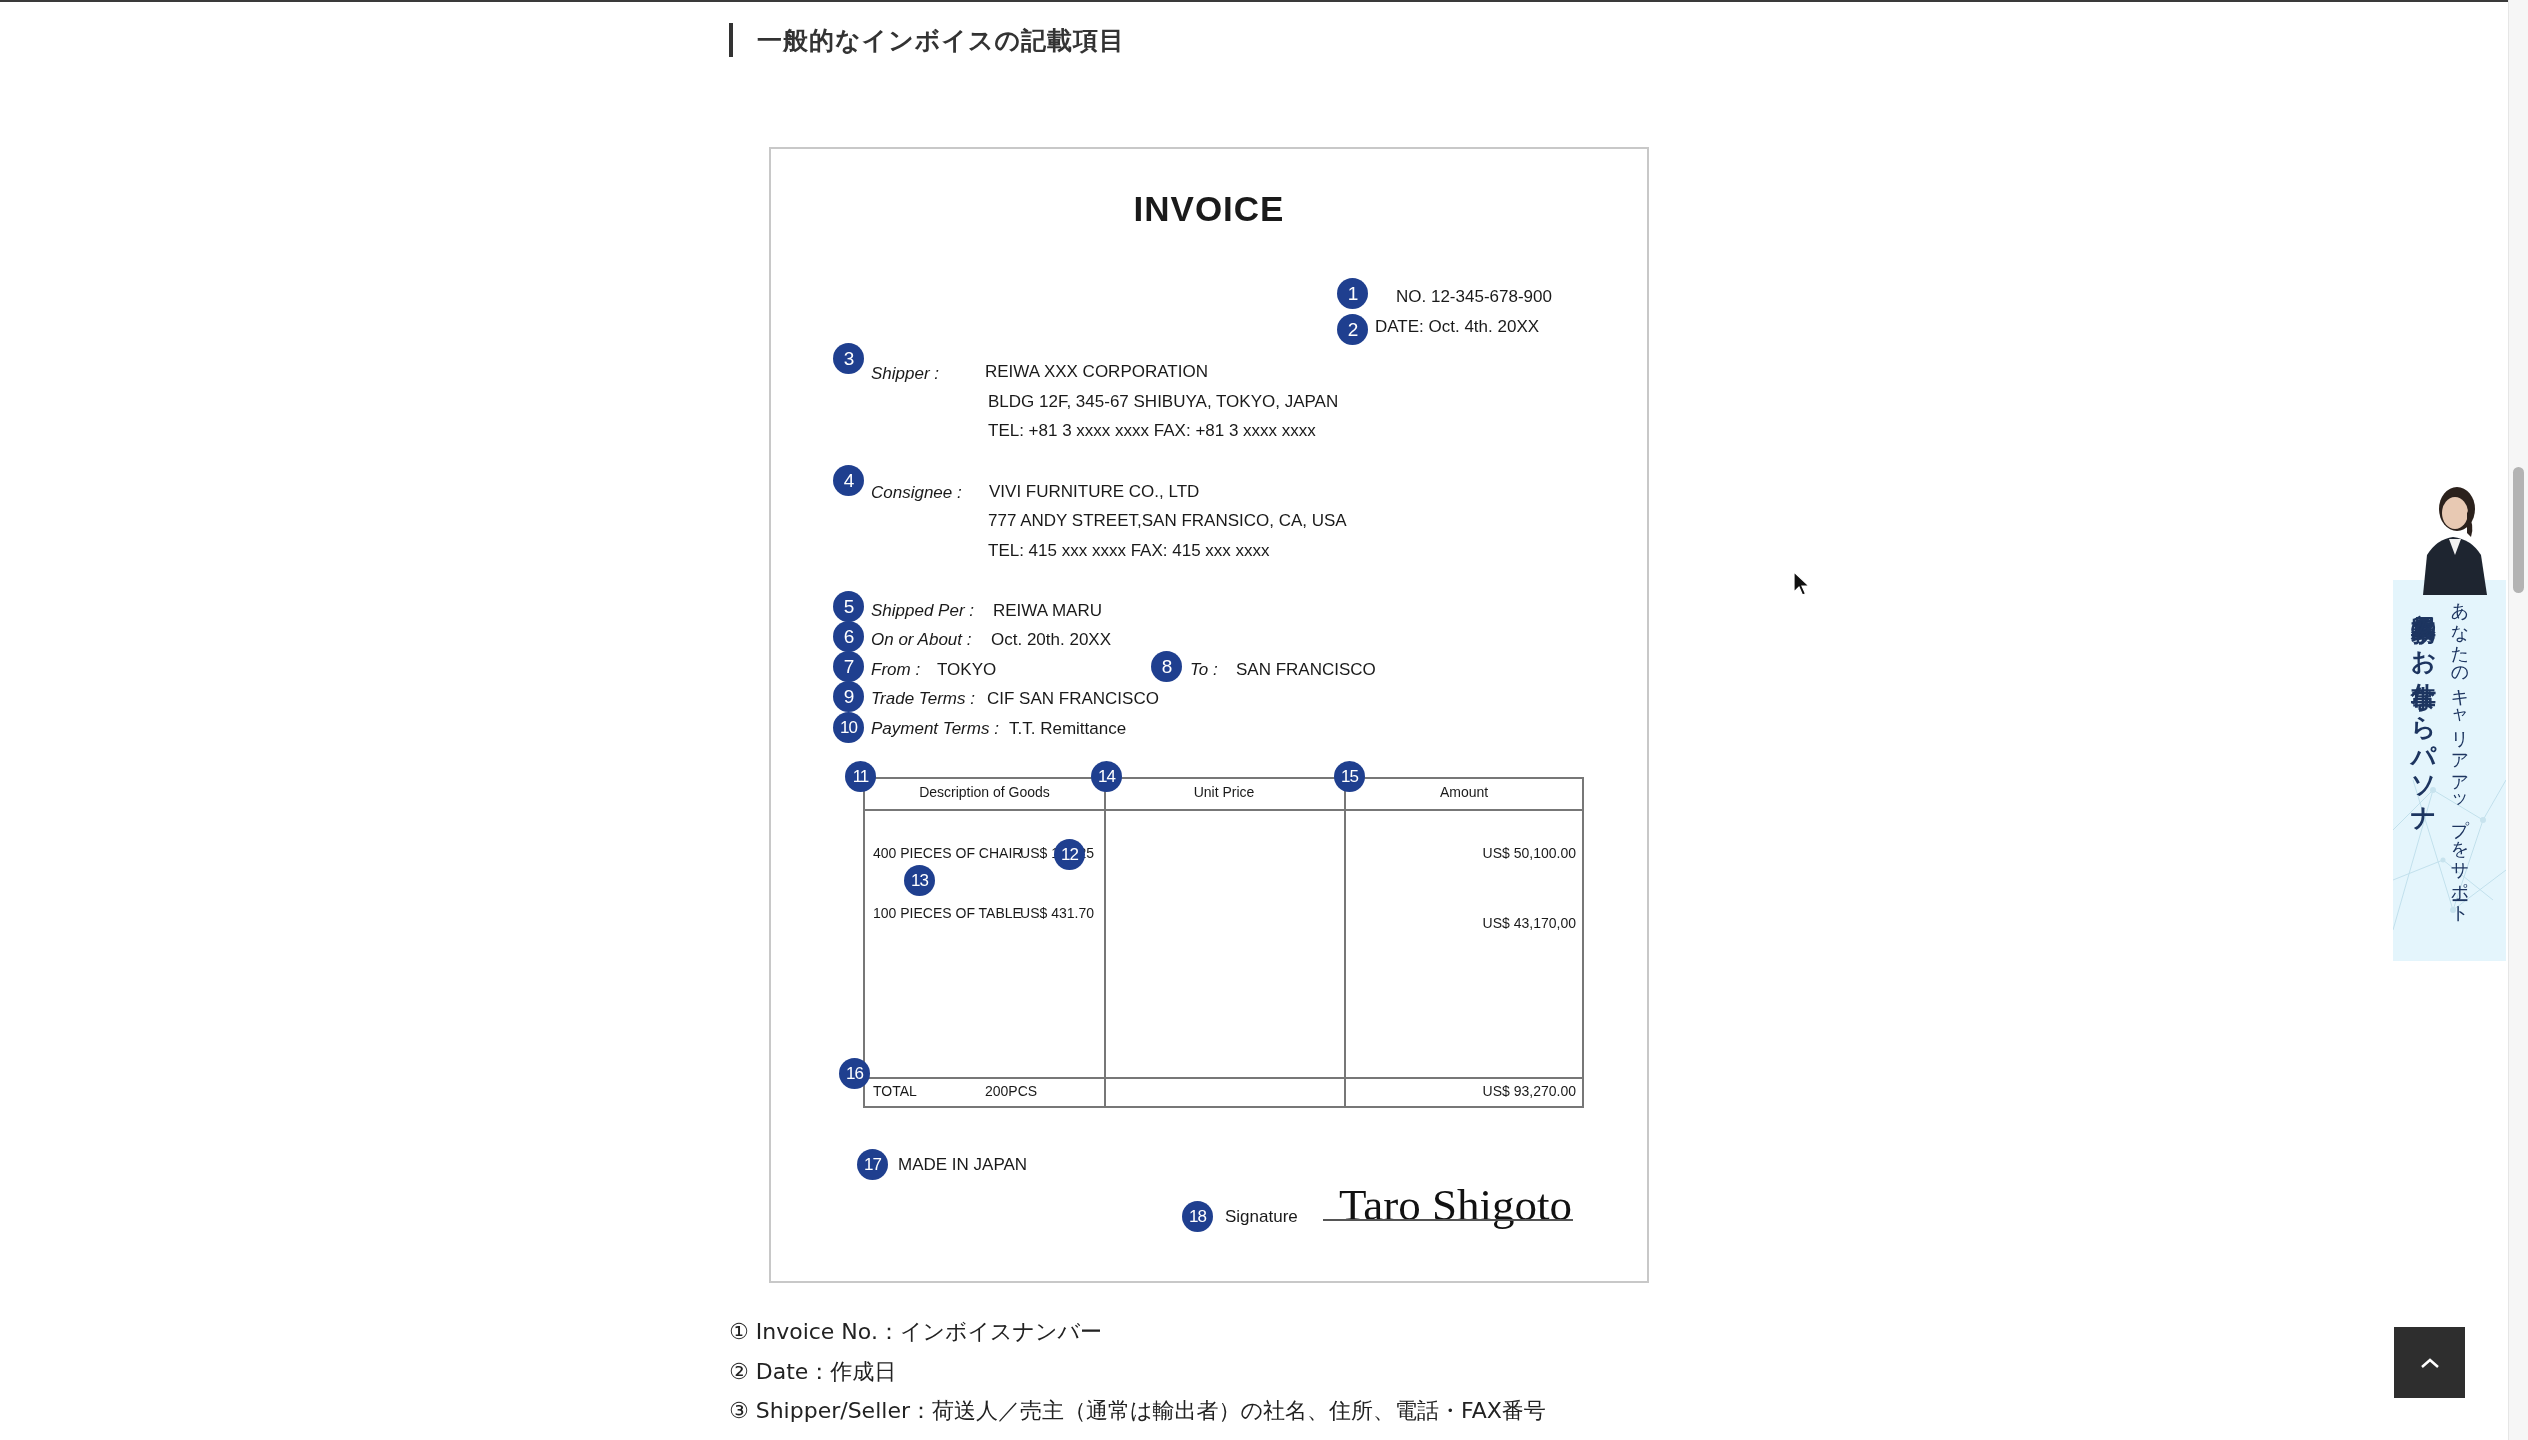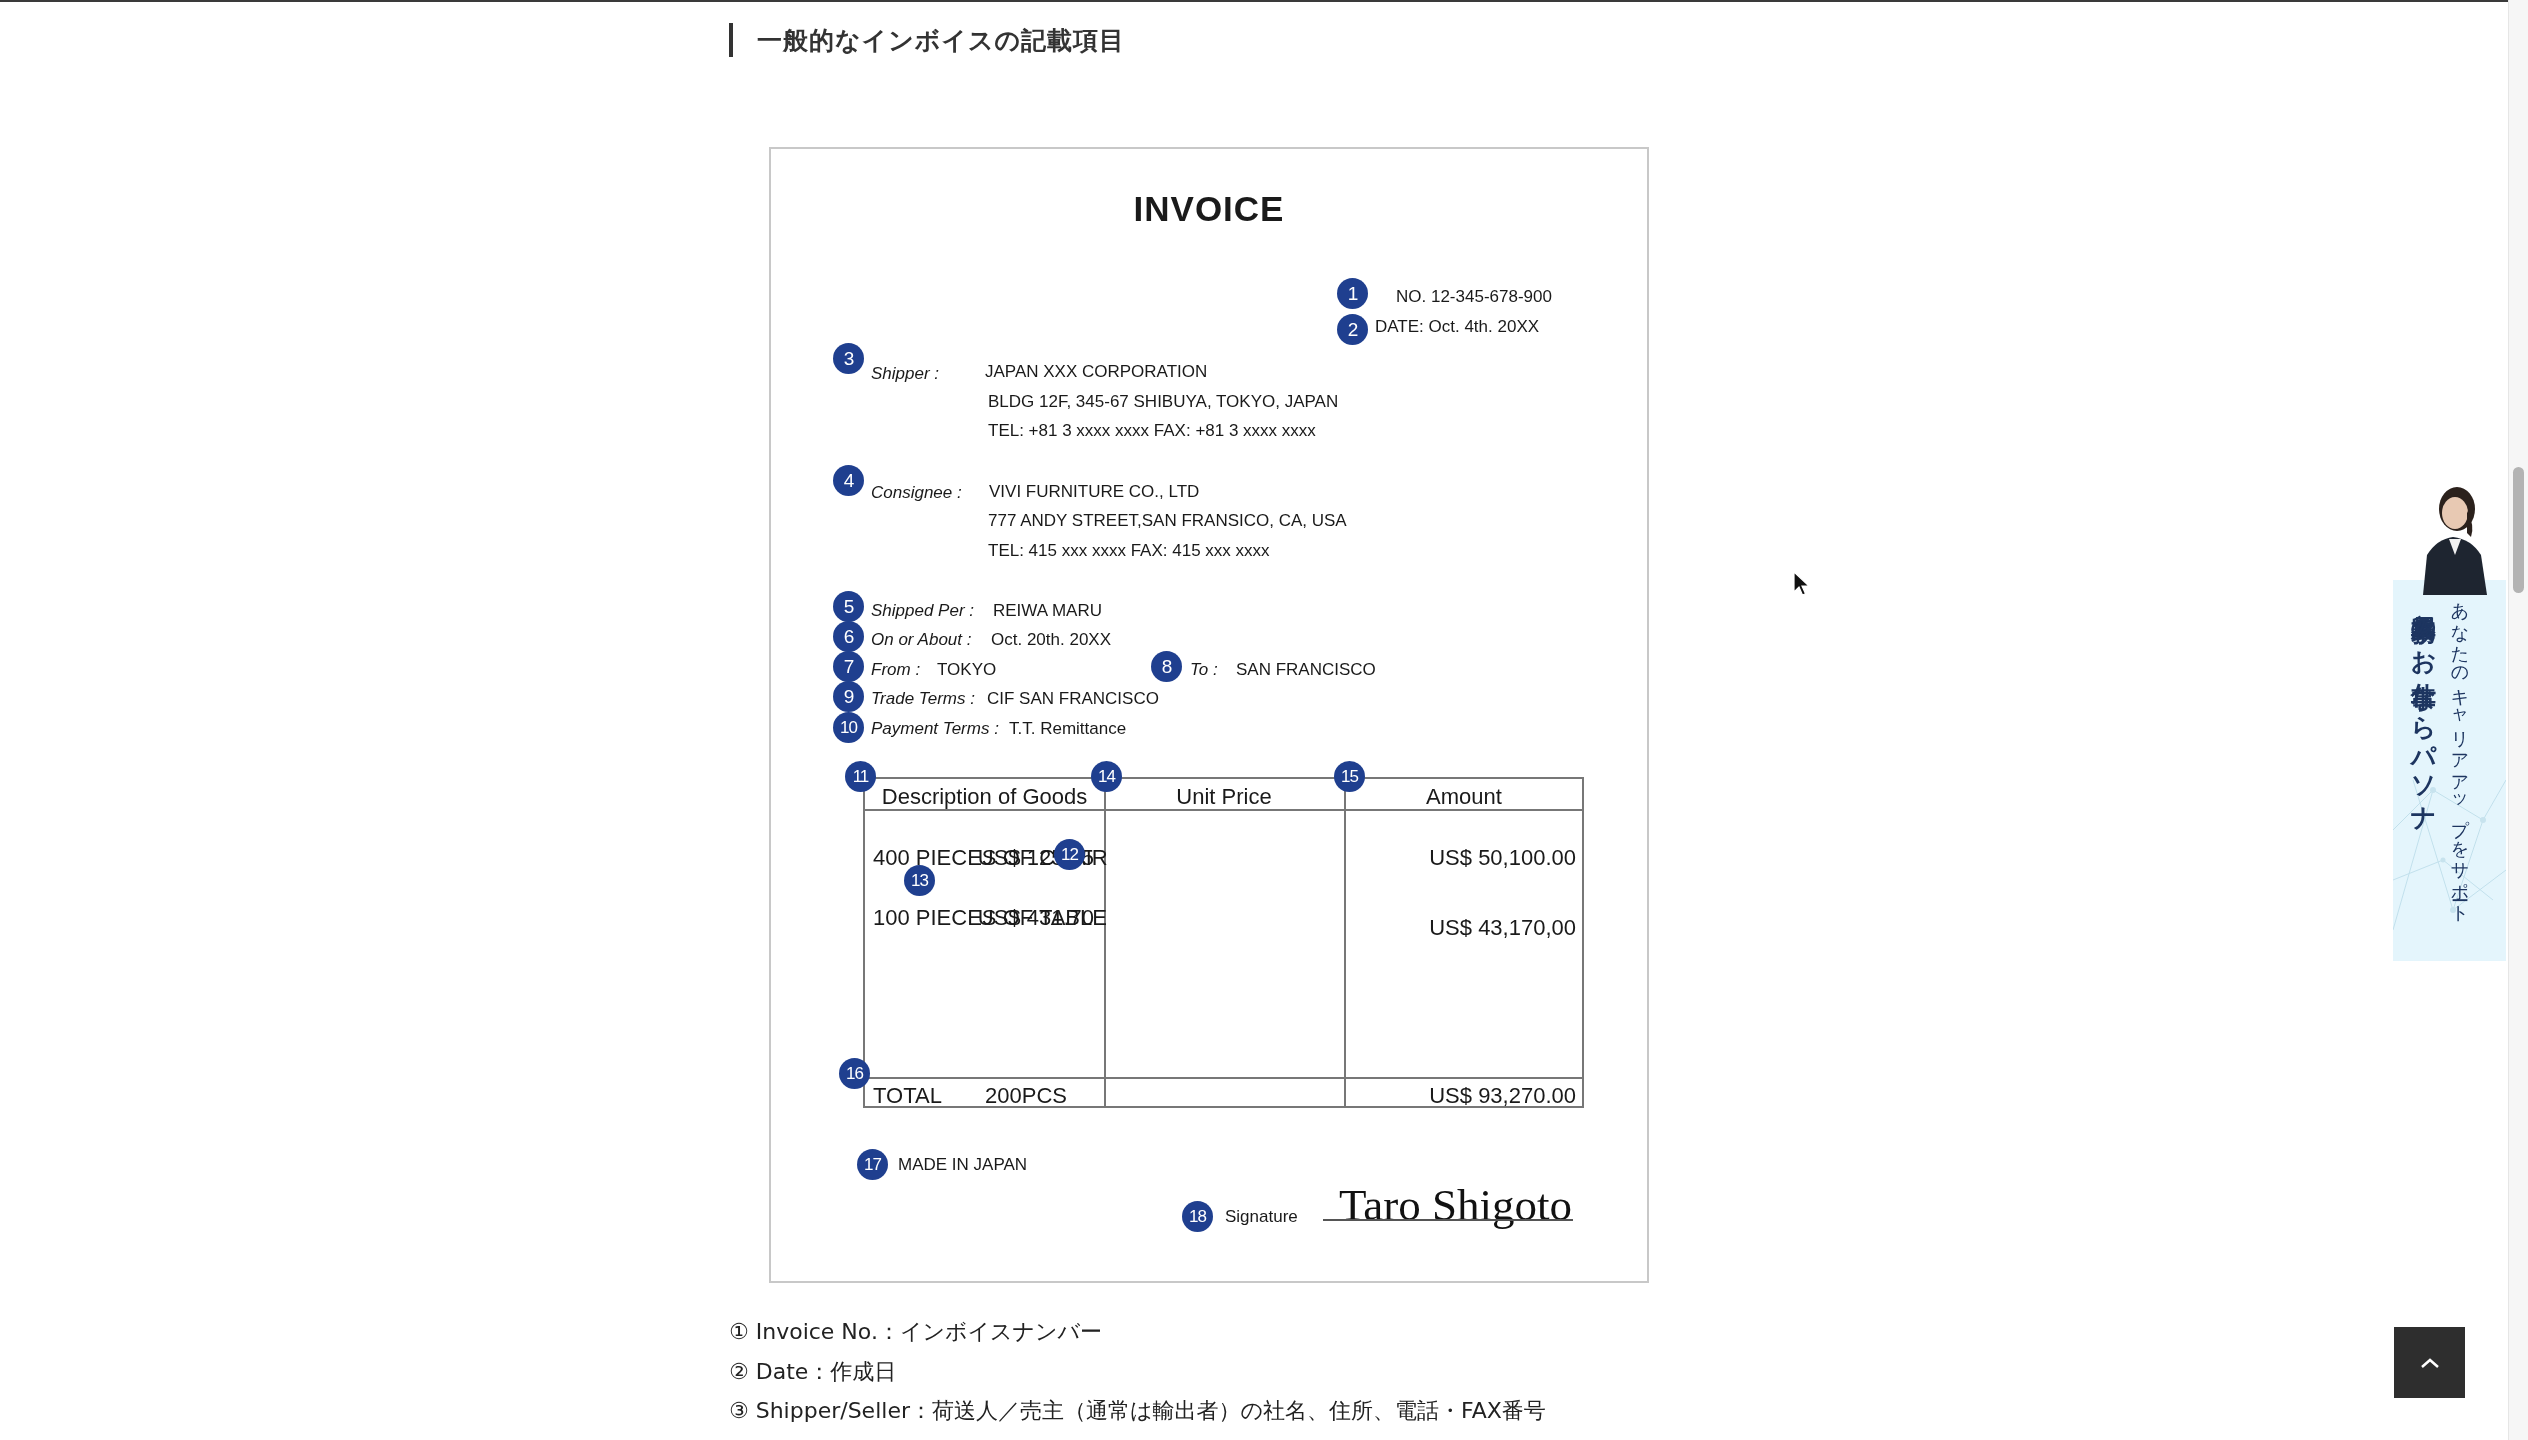--- a/index.html
+++ b/index.html
@@ -16,21 +16,21 @@
   .inv-abs { position: absolute; white-space: nowrap; }
   .inv-title { font-size: 35px; font-weight: bold; letter-spacing: 1px; }
   .inv-text { font-size: 17px; }
   .inv-label { font-size: 17px; font-style: italic; }
   .badge { position: absolute; width: 31px; height: 31px; border-radius: 50%; background: #1f3f8f; color: #fff; font-family: "Liberation Sans", sans-serif; font-size: 19px; display: flex; align-items: center; justify-content: center; letter-spacing: -1px; }
   .badge.two { font-size: 17px; }
 
   .inv-table { position: absolute; left: 92px; top: 628px; width: 721px; height: 331px; border: 2px solid #777; }
   .inv-table .vline { position: absolute; top: 0; bottom: 0; width: 1.5px; background: #777; }
   .inv-table .hline { position: absolute; left: 0; right: 0; height: 1.5px; background: #777; }
-  .inv-table .cell { position: absolute; font-size: 22px; white-space: nowrap; }
+  .inv-table .cell { position: absolute; font-size: 14px; white-space: nowrap; }
   .th { text-align: center; }
   .sig-line { position: absolute; height: 2px; background: #555; }
   .signature { font-family: "Liberation Serif", serif; font-size: 45px; color: #111; }
 
   .list { position: absolute; left: 729px; top: 1314px; font-size: 22px; color: #222; }
   .list .row { height: 39.5px; line-height: 36px; white-space: nowrap; }
 
   .cursor { position: absolute; left: 1793px; top: 571px; width: 18px; height: 26px; }
 
   .side-banner { position: absolute; left: 2393px; top: 475px; width: 113px; height: 486px; }
@@ -59,21 +59,21 @@
 <div class="invoice">
   <div class="inv-abs inv-title" style="left:0;right:0;top:40px;text-align:center;">INVOICE</div>
 
   <div class="badge" style="left:566px;top:129px;">1</div>
   <div class="inv-abs inv-text" style="left:625px;top:138px;">NO. 12-345-678-900</div>
   <div class="badge" style="left:566px;top:165px;">2</div>
   <div class="inv-abs inv-text" style="left:604px;top:168px;">DATE:  Oct.  4th.  20XX</div>
 
   <div class="badge" style="left:62px;top:194px;">3</div>
   <div class="inv-abs inv-label" style="left:100px;top:215px;">Shipper :</div>
-  <div class="inv-abs inv-text" style="left:214px;top:213px;">JAPAN XXX CORPORATION</div>
+  <div class="inv-abs inv-text" style="left:214px;top:213px;">REIWA XXX CORPORATION</div>
   <div class="inv-abs inv-text" style="left:217px;top:243px;">BLDG 12F, 345-67 SHIBUYA, TOKYO, JAPAN</div>
   <div class="inv-abs inv-text" style="left:217px;top:272px;">TEL: +81 3 xxxx xxxx    FAX: +81 3 xxxx xxxx</div>
 
   <div class="badge" style="left:62px;top:316px;">4</div>
   <div class="inv-abs inv-label" style="left:100px;top:334px;">Consignee :</div>
   <div class="inv-abs inv-text" style="left:218px;top:333px;">VIVI FURNITURE CO., LTD</div>
   <div class="inv-abs inv-text" style="left:217px;top:362px;">777 ANDY STREET,SAN FRANSICO, CA, USA</div>
   <div class="inv-abs inv-text" style="left:217px;top:392px;">TEL: 415 xxx xxxx    FAX: 415 xxx xxxx</div>
 
   <div class="badge" style="left:62px;top:442px;">5</div>

